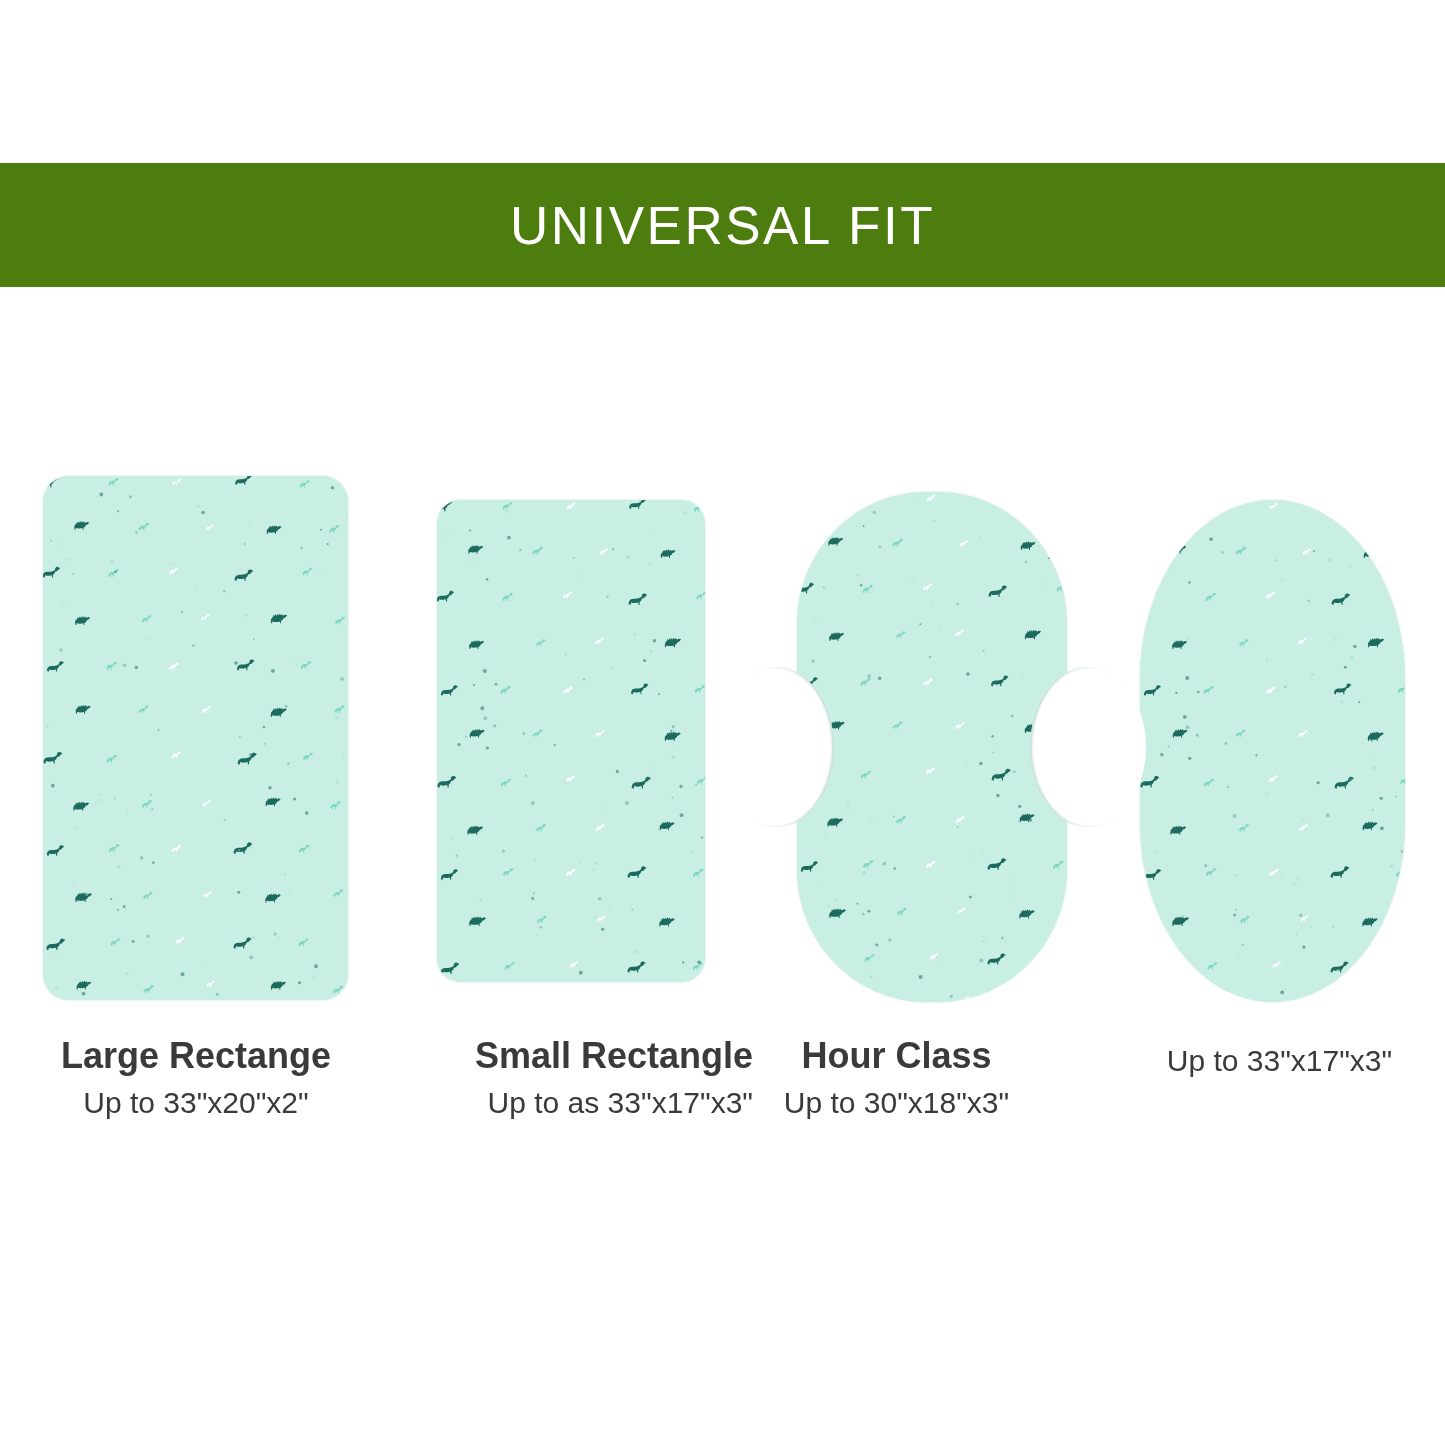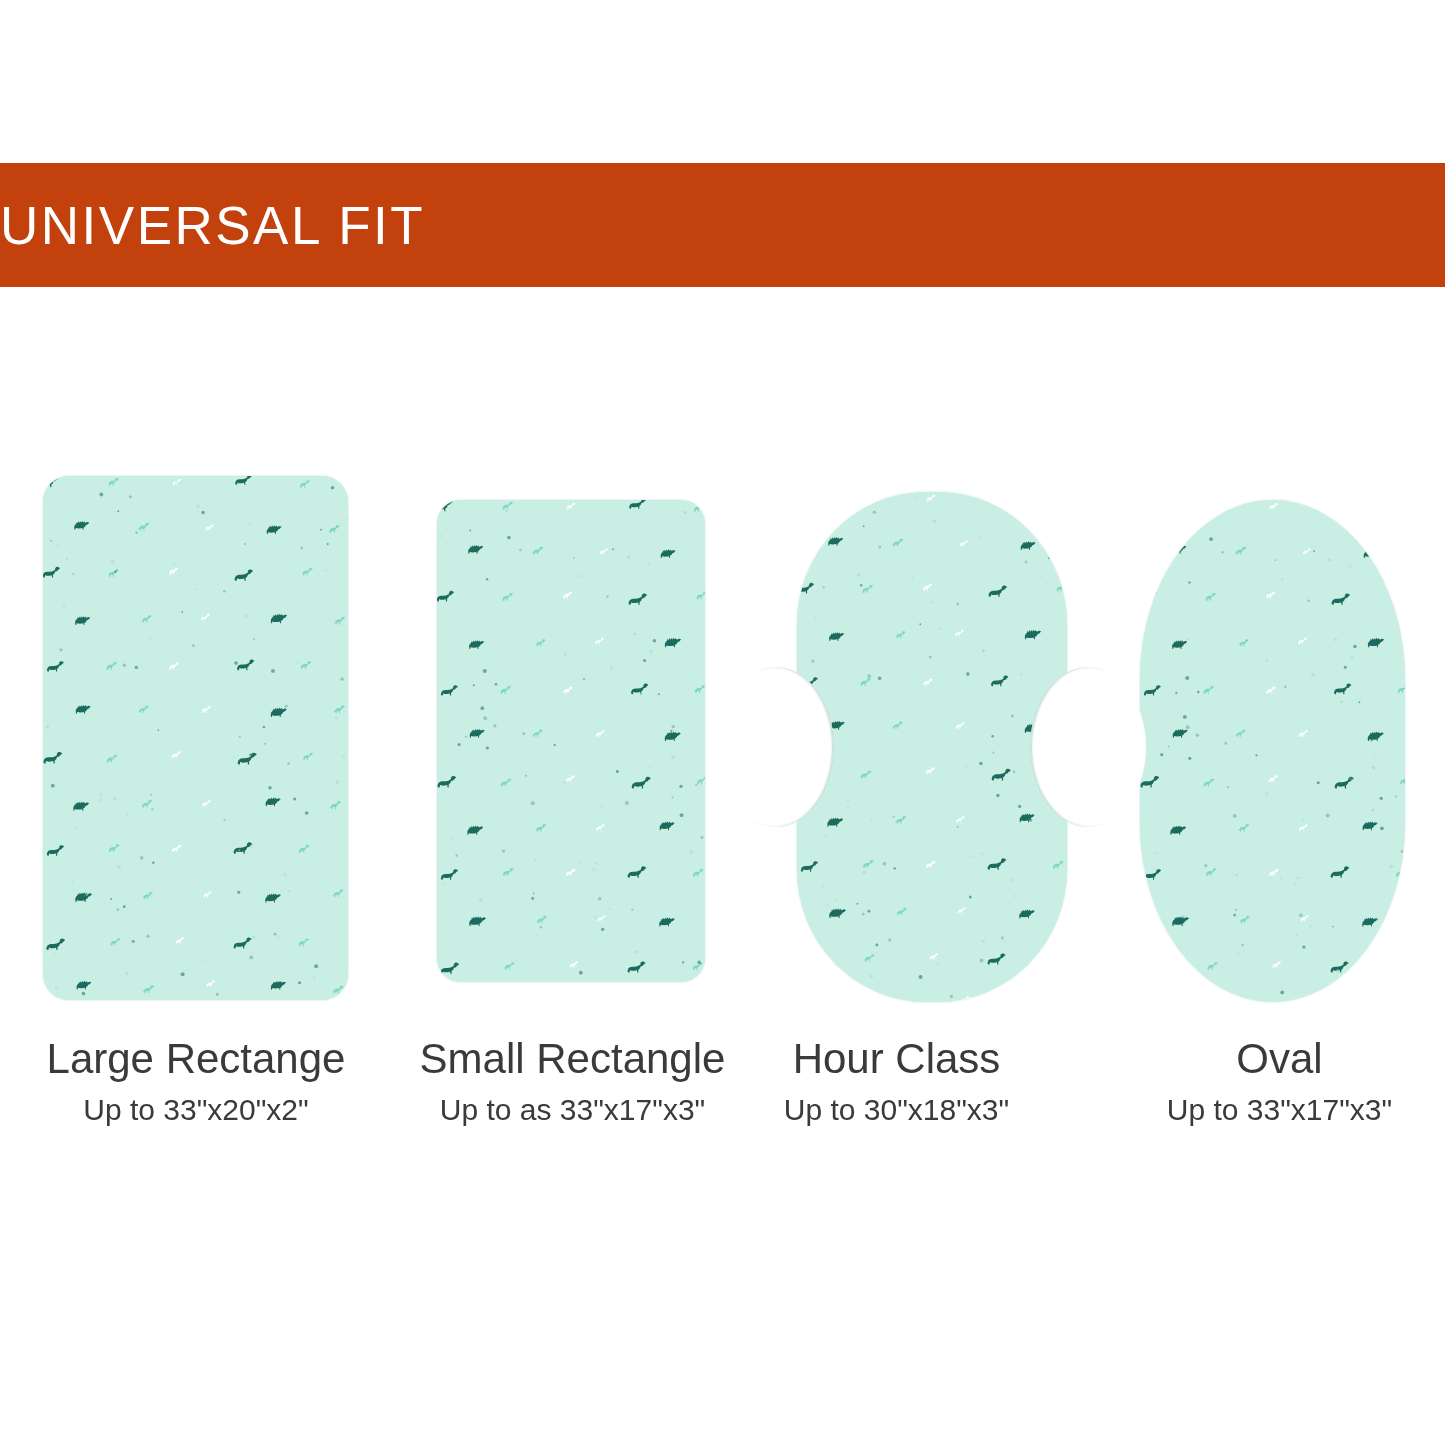--- a/index.html
+++ b/index.html
@@ -9,22 +9,22 @@
     font-family:"Liberation Sans","DejaVu Sans",sans-serif;
     overflow:hidden;
     position:relative;
   }
 
   
   #banner{
     position:absolute;
     left:0;top:163px;
     width:1445px;height:124px;
-    background:#c2410c;
-    display:flex;align-items:center;
+    background:#4d7c0f;
+    display:flex;align-items:center;justify-content:center;
     box-sizing:border-box;
   }
   #banner-title{
     color:#ffffff;
     font-size:53px;
     letter-spacing:2.5px;
     font-weight:400;
     line-height:1;
     white-space:nowrap;
     text-align:center;
@@ -98,28 +98,28 @@
   .fabric svg{display:block;width:100%;height:100%;}
 
   
   .caption{
     position:absolute;
     left:0;width:100%;
     text-align:center;
     color:#3b3b3b;
   }
   #caption-large-rectangle{top:748px;}
-  #caption-small-rectangle{top:748px;}
+  #caption-small-rectangle{top:748px;text-align:right;}
   #caption-hour-class{top:748px;}
   #caption-oval{top:748px;}
 
   .caption-title{
-    font-size:42px;
+    font-size:36px;
     line-height:1.16;
-    font-weight:400;
+    font-weight:700;
     color:#3a3a3a;
     white-space:nowrap;
   }
   .caption-sub{
     font-size:30px;
     line-height:1.3;
     margin-top:6px;
     font-weight:400;
     color:#3a3a3a;
     white-space:nowrap;
@@ -986,18 +986,17 @@
 
   <div class="product" id="product-hour-class">
     <div class="caption" id="caption-hour-class">
       <div class="caption-title">Hour Class</div>
       <div class="caption-sub">Up to 30"x18"x3"</div>
     </div>
   </div>
 
   <div class="product" id="product-oval">
     <div class="caption" id="caption-oval">
-      <div class="caption-title">Oval</div>
       <div class="caption-sub">Up to 33"x17"x3"</div>
     </div>
   </div>
 
 </div>
 
 </body></html>

